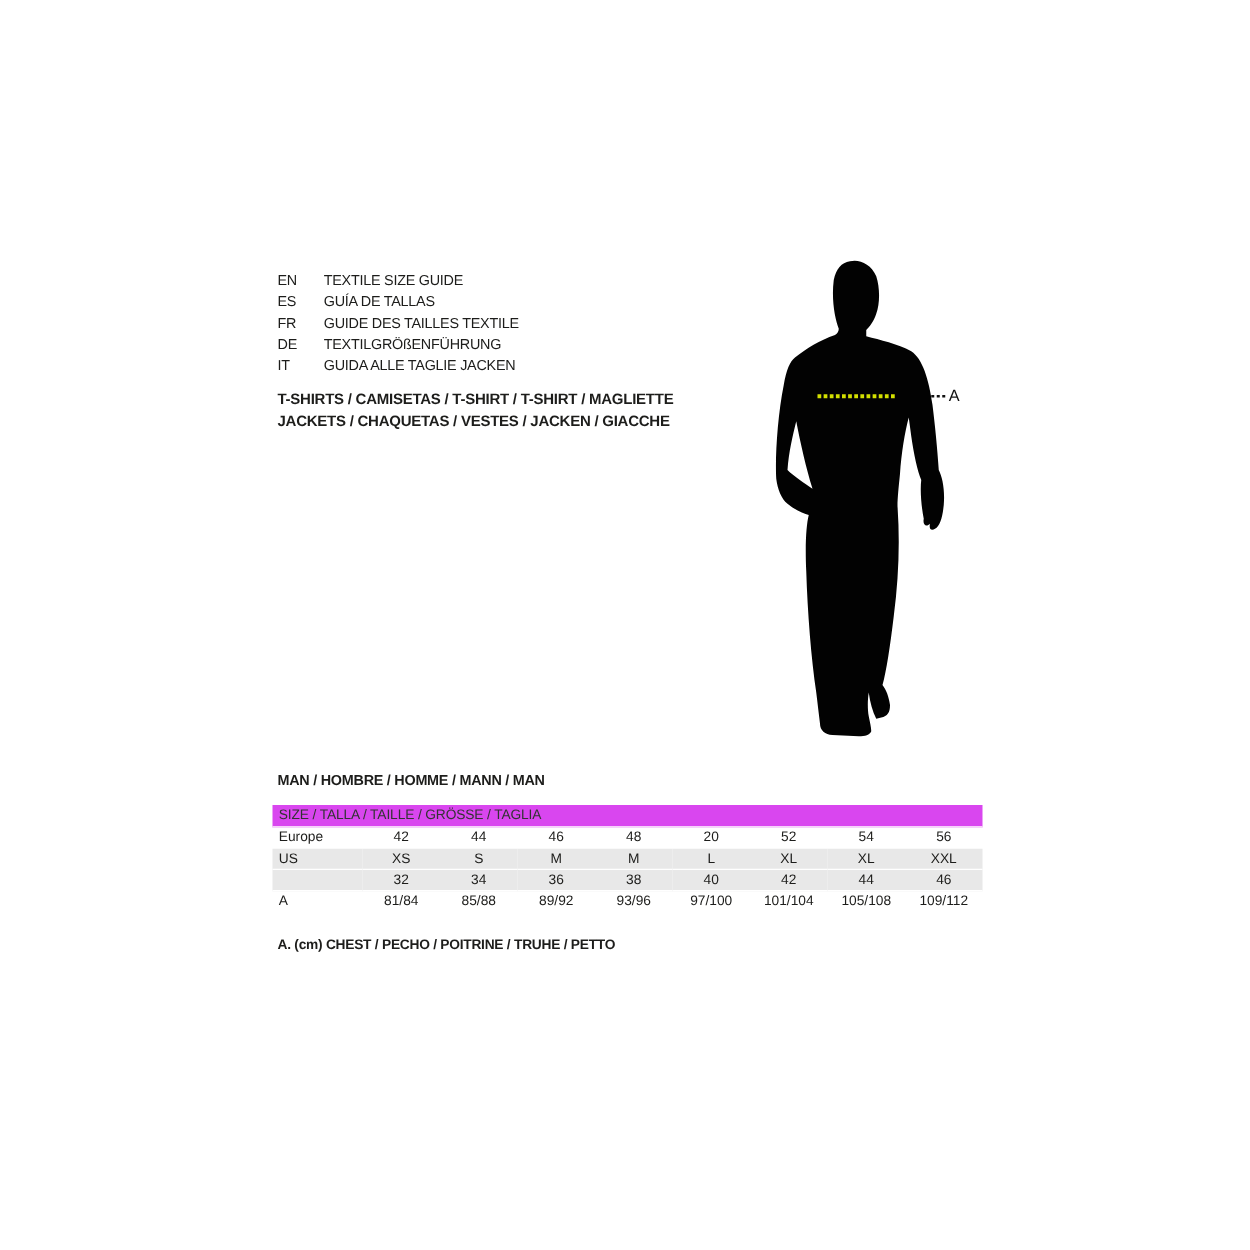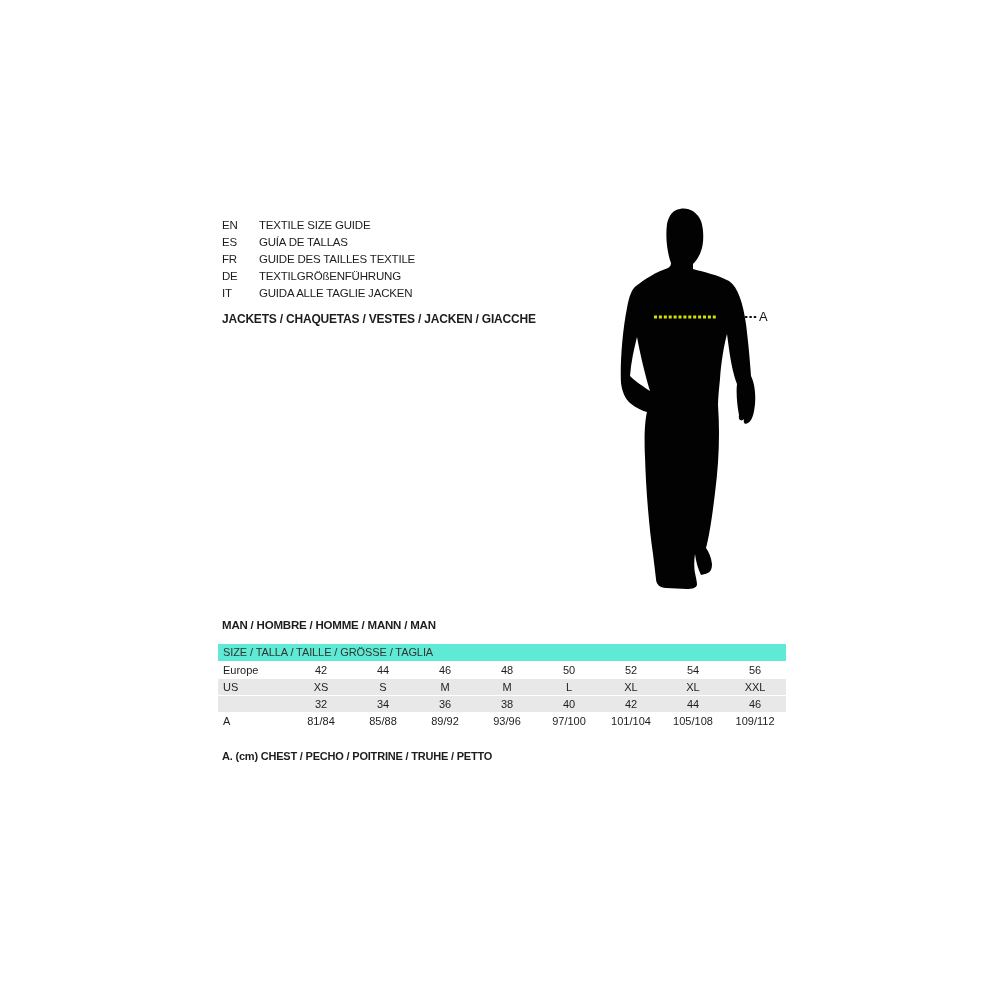--- a/index.html
+++ b/index.html
@@ -19,21 +19,21 @@
   .product-types{position:absolute;left:222px;top:310px;}
   .product-line{height:18px;line-height:18px;font-size:12px;font-weight:bold;letter-spacing:-0.2px;white-space:nowrap;}
   
   .figure{position:absolute;left:600px;top:190px;width:200px;height:420px;margin:0;}
   .figure svg{display:block;width:200px;height:420px;}
   .measure-label{position:absolute;left:159px;top:119px;font-size:13px;line-height:15px;color:#111;}
   
   .section-title{position:absolute;left:222px;top:619px;margin:0;font-size:11.5px;font-weight:bold;letter-spacing:-0.2px;white-space:nowrap;}
   
   .size-table{position:absolute;left:218px;top:644px;border-collapse:separate;border-spacing:0;table-layout:fixed;width:568px;font-size:11px;}
-  .size-table th{background:#5eead4;color:#333;font-weight:400;text-align:left;padding:0 0 0 5px;height:17px;line-height:17px;border-bottom:1px solid #fff;letter-spacing:-0.1px;white-space:nowrap;}
+  .size-table th{background:#d946ef;color:#333;font-weight:400;text-align:left;padding:0 0 0 5px;height:17px;line-height:17px;border-bottom:1px solid #fff;letter-spacing:-0.1px;white-space:nowrap;}
   .size-table td{height:16px;line-height:16px;padding:0;text-align:center;border-bottom:1px solid #fff;white-space:nowrap;}
   .size-table td.lbl{text-align:left;padding-left:5px;}
   .size-table tbody tr:nth-child(2) td,
   .size-table tbody tr:nth-child(3) td{background:#e8e8e8;}
   
   .footnote{position:absolute;left:222px;top:750px;margin:0;font-size:11px;font-weight:bold;letter-spacing:-0.2px;white-space:nowrap;}
 </style>
 </head>
 <body>
 
@@ -56,20 +56,21 @@
       <span class="lang-code">DE</span>
       <span class="lang-label">TEXTILGRÖßENFÜHRUNG</span>
     </div>
     <div class="lang-row">
       <span class="lang-code">IT</span>
       <span class="lang-label">GUIDA ALLE TAGLIE JACKEN</span>
     </div>
   </section>
 
   <section class="product-types">
+    <div class="product-line">T-SHIRTS / CAMISETAS / T-SHIRT / T-SHIRT / MAGLIETTE</div>
     <div class="product-line">JACKETS / CHAQUETAS / VESTES / JACKEN / GIACCHE</div>
   </section>
 
   <figure class="figure">
     <svg viewBox="0 0 200 420" xmlns="http://www.w3.org/2000/svg">
       <path fill="#020202" fill-rule="evenodd" d="
         M80,19
         C87,17 97,21 101,31
         C104,40 104,53 101,61
         C99,67 96,71 93,74
@@ -139,21 +140,21 @@
         <th colspan="9">SIZE / TALLA / TAILLE / GRÖSSE / TAGLIA</th>
       </tr>
     </thead>
     <tbody>
       <tr>
         <td class="lbl">Europe</td>
         <td>42</td>
         <td>44</td>
         <td>46</td>
         <td>48</td>
-        <td>50</td>
+        <td>20</td>
         <td>52</td>
         <td>54</td>
         <td>56</td>
       </tr>
       <tr>
         <td class="lbl">US</td>
         <td>XS</td>
         <td>S</td>
         <td>M</td>
         <td>M</td>

